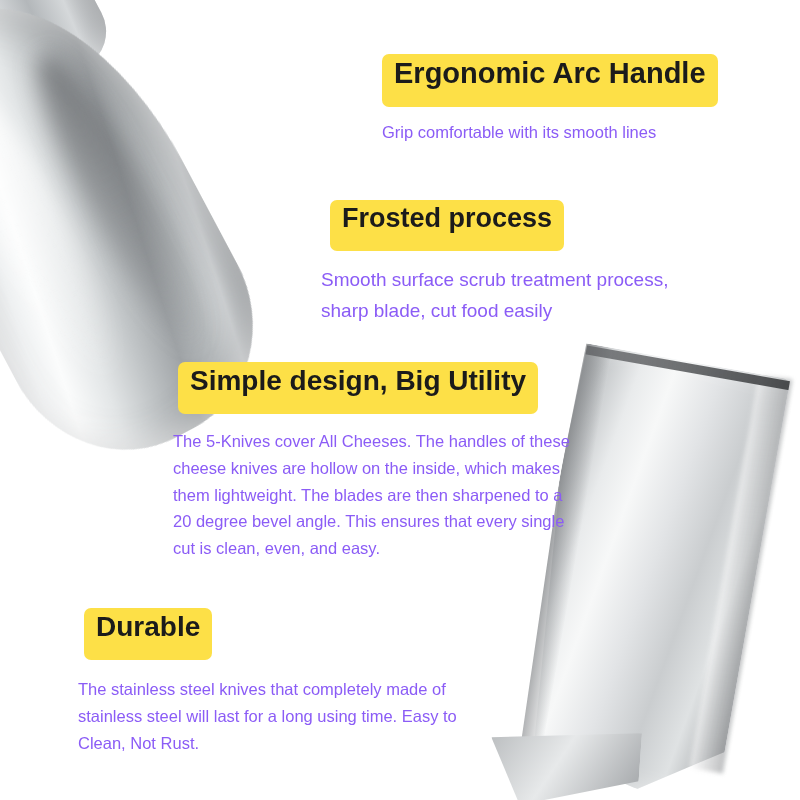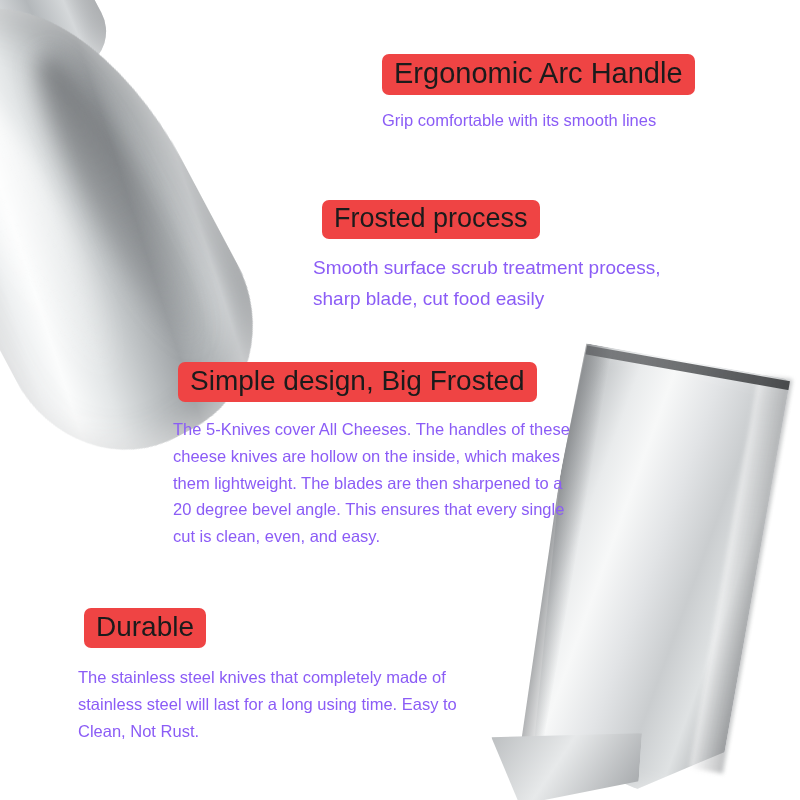--- a/index.html
+++ b/index.html
@@ -173,40 +173,40 @@
   
   .content {
     position: absolute;
     inset: 0;
   }
   .block {
     position: absolute;
   }
   .heading {
     display: inline-block;
-    background: #ef4444;
+    background: #fde047;
     color: #1b1b1b;
-    font-weight: normal;
+    font-weight: bold;
     border-radius: 7px;
-    padding: 3px 12px 5px 12px;
+    padding: 3px 12px 17px 12px;
     line-height: 1.15;
     white-space: nowrap;
   }
   .body-text {
     color: #8b5cf6;
     line-height: 1.62;
     margin-top: 10px;
   }
 
   
   #block-ergonomic { left: 382px; top: 54px; }
   #block-ergonomic .heading { font-size: 29px; }
   #block-ergonomic .body-text { font-size: 16.5px; margin-left: 0px; margin-top: 12px; }
 
-  #block-frosted { left: 322px; top: 200px; }
+  #block-frosted { left: 330px; top: 200px; }
   #block-frosted .heading { font-size: 27px; }
   #block-frosted .body-text { font-size: 19px; width: 365px; margin-top: 14px; margin-left: -9px; }
 
   #block-simple { left: 178px; top: 362px; }
   #block-simple .heading { font-size: 28px; }
   #block-simple .body-text { font-size: 16.5px; width: 402px; margin-top: 14px; margin-left: -5px; }
 
   #block-durable { left: 84px; top: 608px; }
   #block-durable .heading { font-size: 28px; }
   #block-durable .body-text { font-size: 16.5px; width: 390px; margin-top: 16px; margin-left: -6px; }
@@ -241,21 +241,21 @@
       <div class="heading">Ergonomic Arc Handle</div>
       <div class="body-text">Grip comfortable with its smooth lines</div>
     </div>
 
     <div class="block" id="block-frosted">
       <div class="heading">Frosted process</div>
       <div class="body-text">Smooth surface scrub treatment process, sharp blade, cut food easily</div>
     </div>
 
     <div class="block" id="block-simple">
-      <div class="heading">Simple design, Big Frosted</div>
+      <div class="heading">Simple design, Big Utility</div>
       <div class="body-text">The 5-Knives cover All Cheeses. The handles of these cheese knives are hollow on the inside, which makes them lightweight. The blades are then sharpened to a 20 degree bevel angle. This ensures that every single cut is clean, even, and easy.</div>
     </div>
 
     <div class="block" id="block-durable">
       <div class="heading">Durable</div>
       <div class="body-text">The stainless steel knives that completely made of stainless steel will last for a long using time. Easy to Clean, Not Rust.</div>
     </div>
 
   </div>
 </div>

